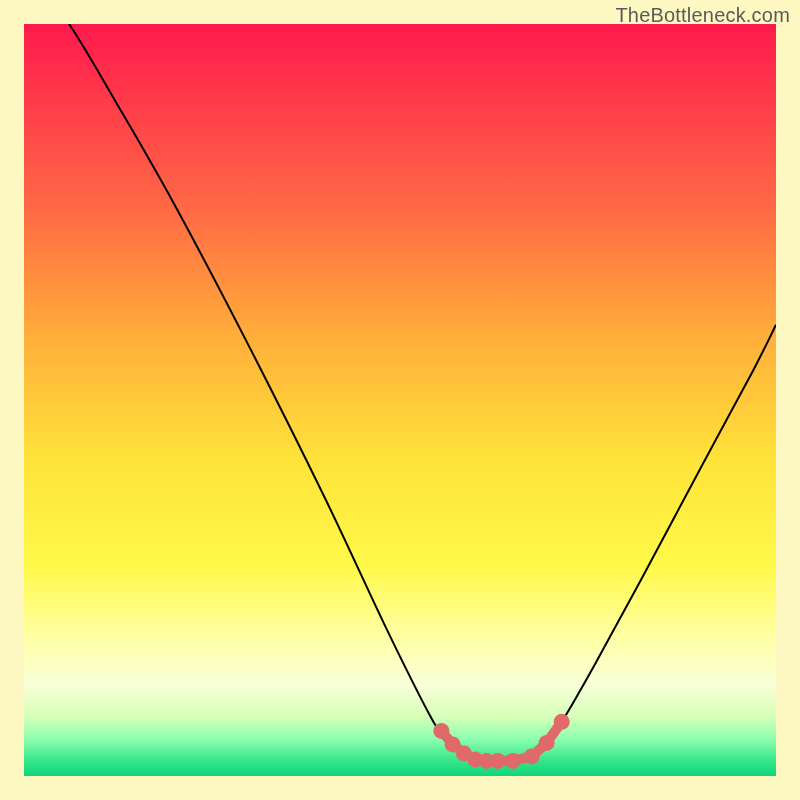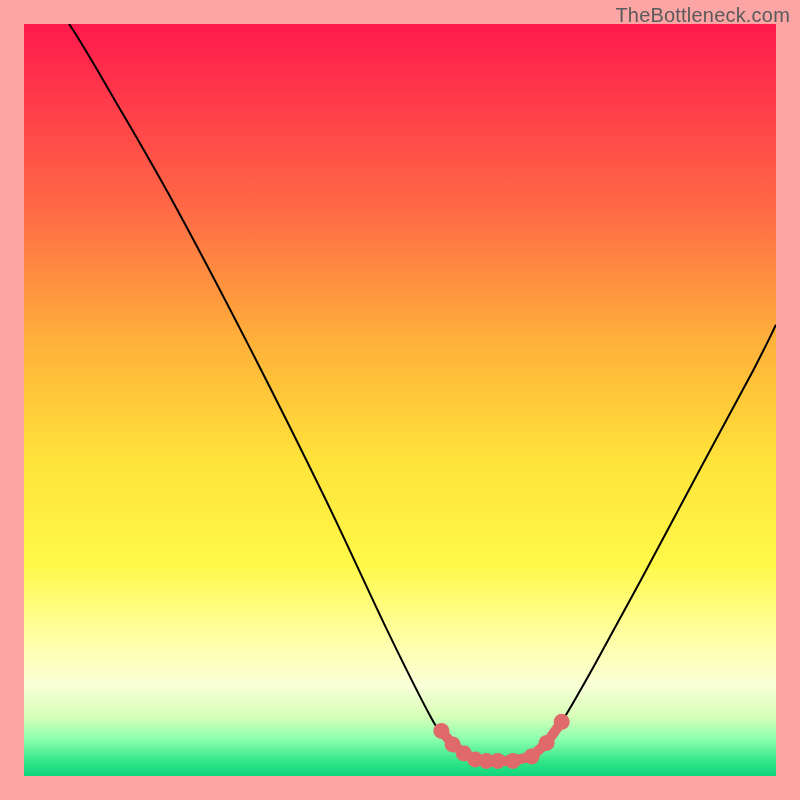--- a/index.html
+++ b/index.html
@@ -10,21 +10,21 @@
     background: #000;
     overflow: hidden;
     font-family: Arial, Helvetica, sans-serif;
   }
   .frame {
     position: absolute;
     left: 0;
     top: 0;
     width: 800px;
     height: 800px;
-    background: #fca5a5;
+    background: #fef9c3;
   }
   .plot {
     position: absolute;
     left: 24px;
     top: 24px;
     width: 752px;
     height: 752px;
     background: linear-gradient(to bottom,
       #ff1a4d 0%,
       #ff3a4a 10%,

